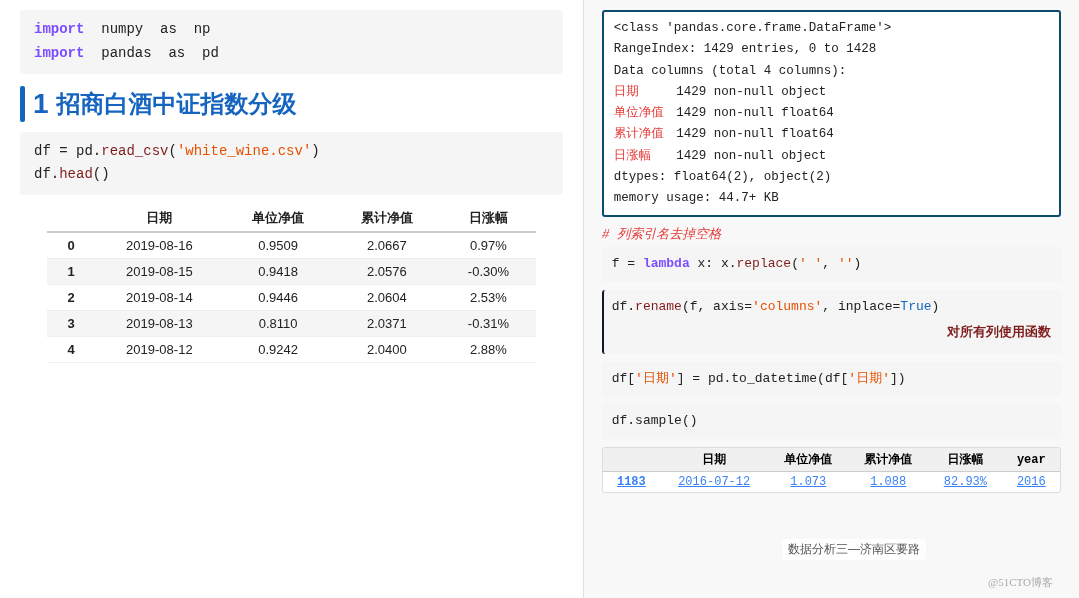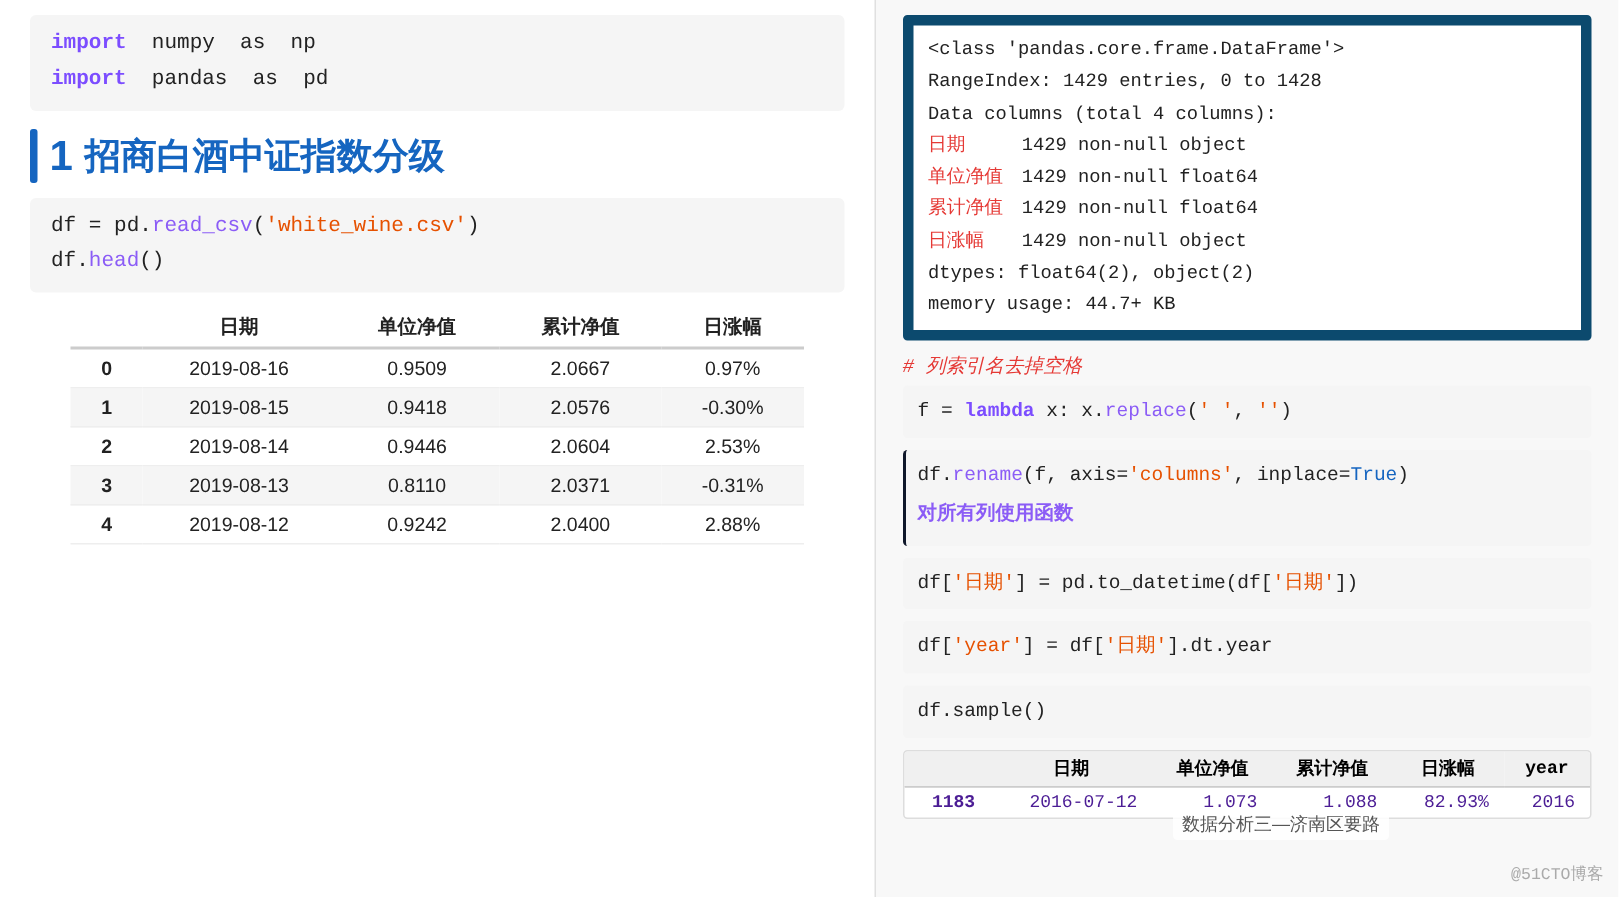--- a/index.html
+++ b/index.html
@@ -35,21 +35,21 @@
     .code-block {
       background: #f5f5f5;
       border-radius: 4px;
       padding: 8px 14px;
       margin-bottom: 10px;
       font-size: 14px;
       line-height: 1.7;
     }
 
     .kw { color: #7c4dff; font-weight: bold; }
-    .fn { color: #8b5cf6; }
+    .fn { color: #7f1d1d; }
     .str { color: #e65100; }
     .comment { color: #e53935; }
     .normal { color: #222; }
 
     
     .section-heading {
       display: flex;
       align-items: center;
       margin: 12px 0 10px 0;
     }
@@ -108,21 +108,21 @@
       background: #f5f5f5;
       border-radius: 3px;
       padding: 6px 10px;
       font-size: 13px;
       line-height: 1.75;
       margin-bottom: 8px;
     }
 
     .info-output {
       background: #fff;
-      border: 7px solid #0c4a6e;
+      border: 2px solid #0c4a6e;
       border-radius: 3px;
       padding: 6px 10px;
       font-size: 12.5px;
       line-height: 1.7;
       margin-bottom: 8px;
       color: #222;
     }
 
     .col-highlight {
       color: #e53935;
@@ -131,25 +131,25 @@
     .comment-line {
       color: #e53935;
       font-style: italic;
       margin-top: 40px;
     }
 
     .orange-text { color: #e65100; }
     .blue-text { color: #1565c0; }
 
     .apply-note {
-      color: #8b5cf6;
+      color: #7f1d1d;
       font-weight: bold;
       font-family: Arial, sans-serif;
       font-size: 13px;
-      text-align: left;
+      text-align: right;
       margin: 2px 0 4px 0;
     }
 
     .right-bottom-table {
       background: #fff;
       border: 1px solid #ddd;
       border-radius: 3px;
       overflow: hidden;
       margin-top: 6px;
     }
@@ -160,31 +160,32 @@
     }
     .right-bottom-table th {
       background: #f0f0f0;
       padding: 3px 10px;
       text-align: center;
       font-weight: bold;
       border-bottom: 1px solid #ccc;
     }
     .right-bottom-table td {
       padding: 3px 10px;
-      text-align: right;
-      color: #4c1d95;
+      text-align: center;
+      color: #3b82f6;
+      text-decoration: underline;
     }
 
     .watermark {
       position: absolute;
       bottom: 8px;
-      right: 10px;
+      right: 26px;
       font-size: 11px;
       color: #aaa;
-      font-family: Liberation Mono, monospace;
+      font-family: Liberation Serif, serif;
     }
 
     .overlay-text {
       position: absolute;
       bottom: 38px;
       right: 153px;
       font-size: 12px;
       color: #555;
       font-family: Arial, sans-serif;
       background: rgba(255,255,255,0.85);
@@ -306,23 +307,20 @@
     <div>
       <span class="normal">df.</span><span class="fn">rename</span><span class="normal">(f, axis=</span><span class="orange-text">'columns'</span><span class="normal">, inplace=</span><span class="blue-text">True</span><span class="normal">)</span>
     </div>
     <div class="apply-note">对所有列使用函数</div>
   </div>
 
   <div class="right-code">
     <span class="normal">df[<span class="str">'日期'</span>] = pd.to_datetime(df[<span class="str">'日期'</span>])</span>
   </div>
 
-  <div class="right-code">
-    <span class="normal">df[<span class="str">'year'</span>] = df[<span class="str">'日期'</span>].dt.year</span>
-  </div>
 
   <div class="right-code">
     <span class="normal">df.sample()</span>
   </div>
 
   <div class="right-bottom-table">
     <table>
       <thead>
         <tr>
           <th></th>

